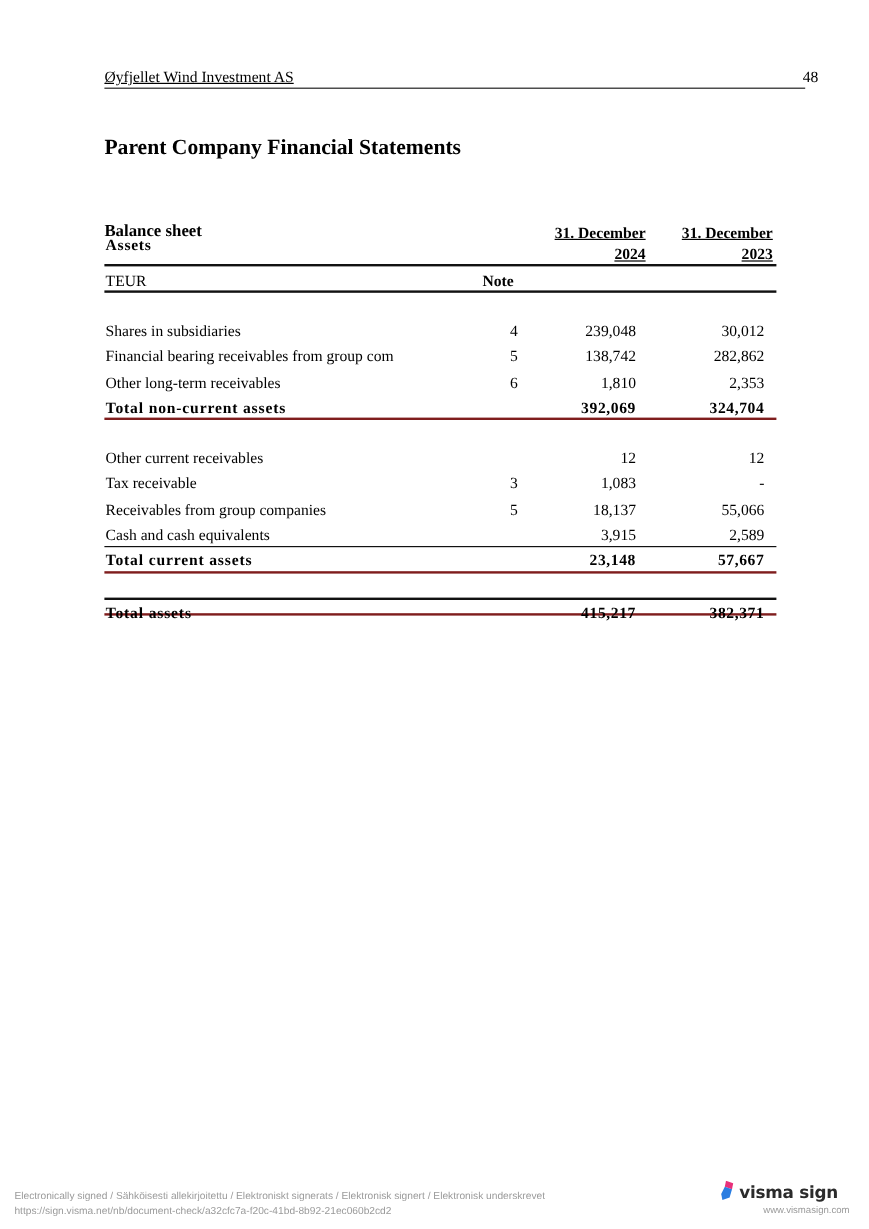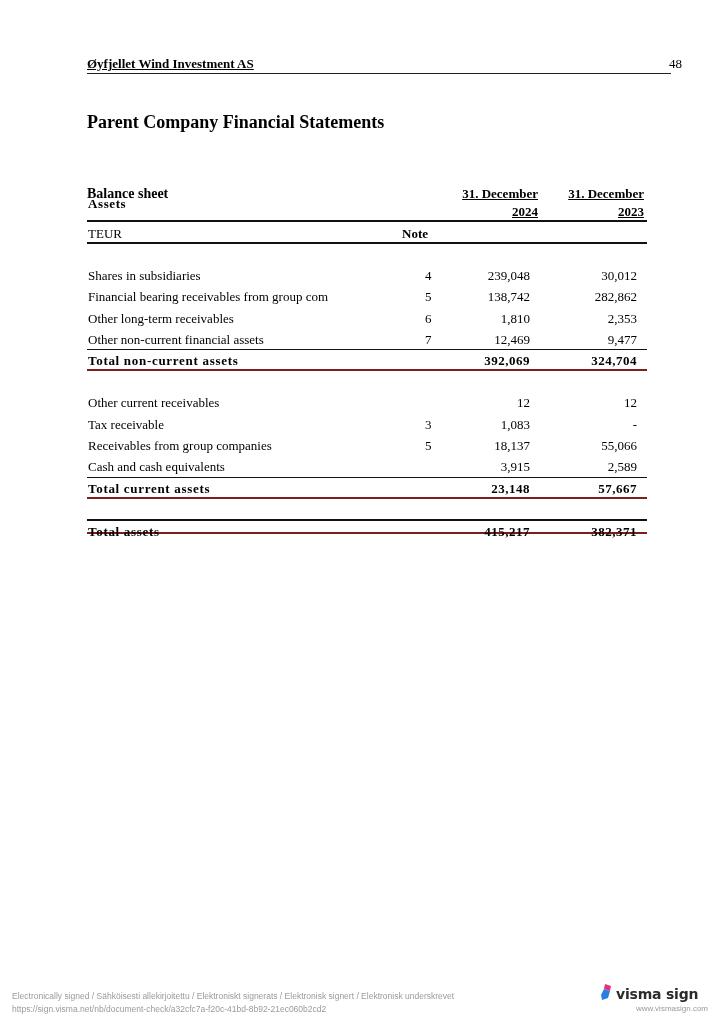--- a/index.html
+++ b/index.html
@@ -4,21 +4,21 @@
   <style>
     * { margin: 0; padding: 0; box-sizing: border-box; }
     html, body { width: 724px; height: 1024px; background: #ffffff; overflow: hidden; }
     body { position: relative; font-family: "Liberation Serif", "DejaVu Serif", serif; color: #000; }
 
     .running-header {
       position: absolute; left: 87px; top: 56px; width: 584px; height: 18px;
       border-bottom: 1.5px solid #222;
     }
     .running-header .company {
-      position: absolute; left: 0; top: 0; font-size: 13px; font-weight: bold; text-decoration: underline;
+      position: absolute; left: 0; top: 0; font-size: 13px; font-weight: normal; text-decoration: underline;
     }
     .page-number {
       position: absolute; left: 669px; top: 56px; font-size: 13px;
     }
 
     .main-title {
       position: absolute; left: 87px; top: 112px; font-size: 18px; font-weight: bold;
     }
     .sub-title {
       position: absolute; left: 87px; top: 150px; font-size: 14px; font-weight: bold; margin-top: 36px;
@@ -107,26 +107,20 @@
     <span class="note">5</span>
     <span class="v24">138,742</span>
     <span class="v23">282,862</span>
   </div>
   <div class="row">
     <span class="lbl">Other long-term receivables</span>
     <span class="note">6</span>
     <span class="v24">1,810</span>
     <span class="v23">2,353</span>
   </div>
-  <div class="row line-thin">
-    <span class="lbl">Other non-current financial assets</span>
-    <span class="note">7</span>
-    <span class="v24">12,469</span>
-    <span class="v23">9,477</span>
-  </div>
   <div class="row total line-thick">
     <span class="lbl">Total non-current assets</span>
     <span class="v24">392,069</span>
     <span class="v23">324,704</span>
   </div>
 
   <div class="spacer"></div>
 
   <div class="row">
     <span class="lbl">Other current receivables</span>

